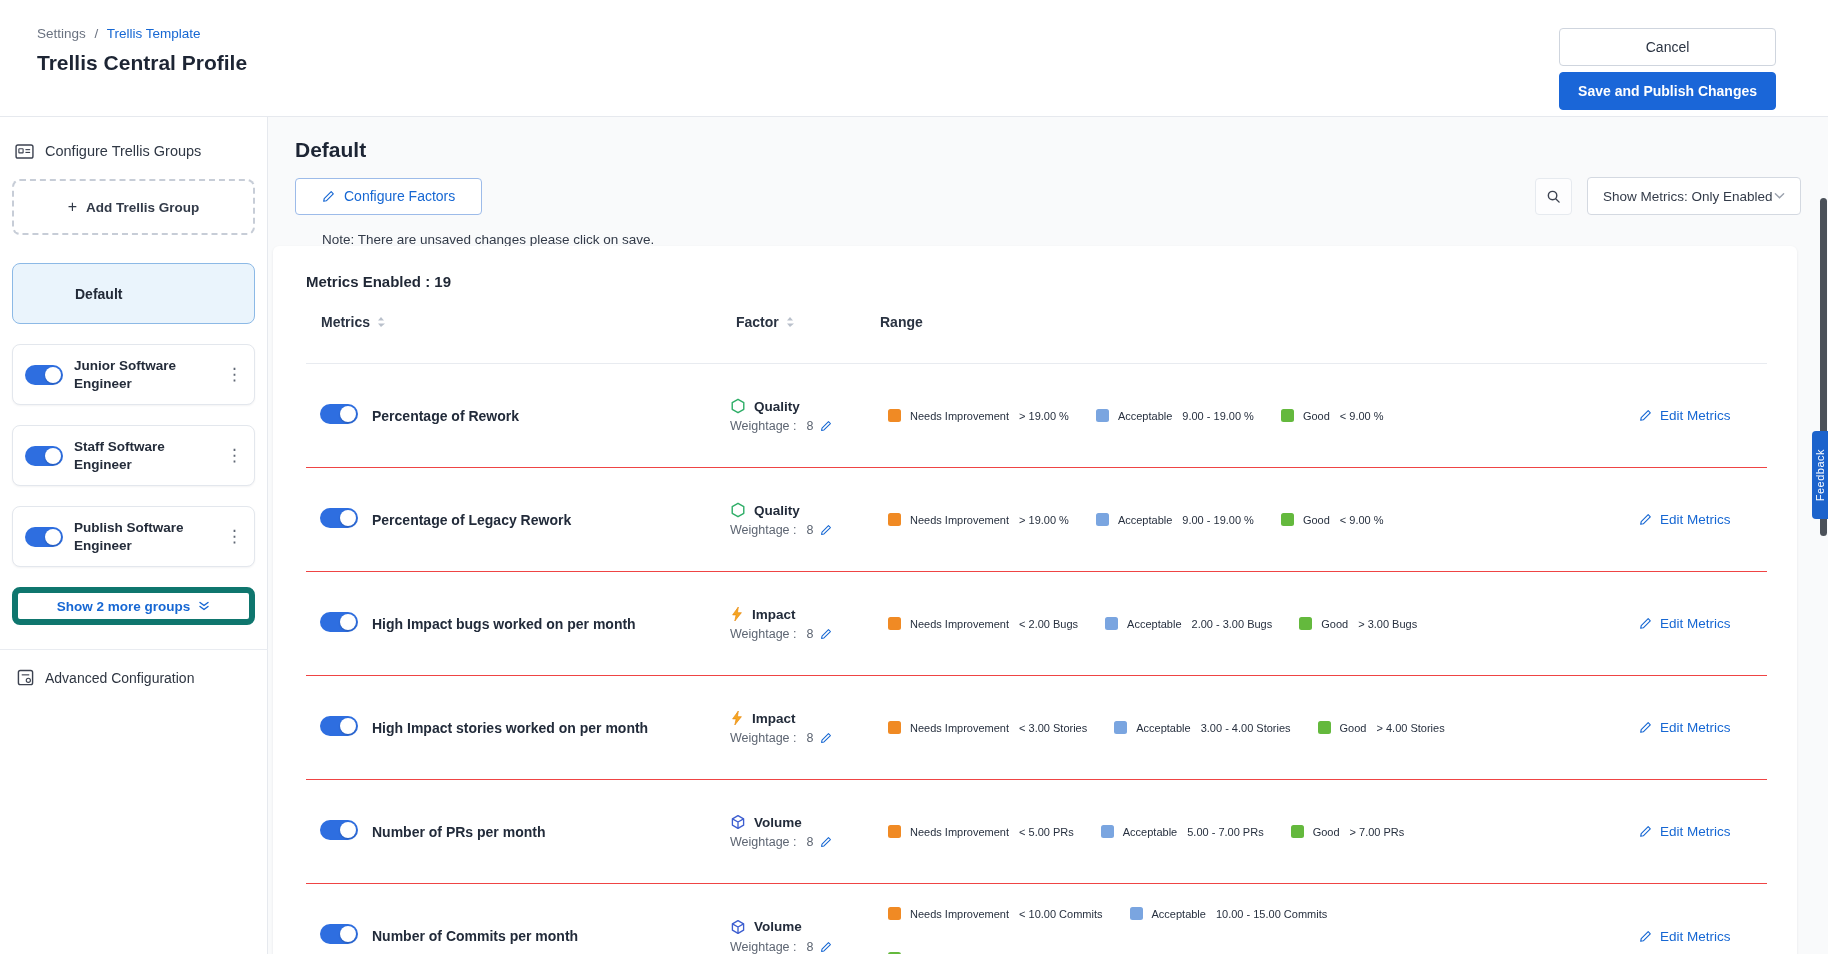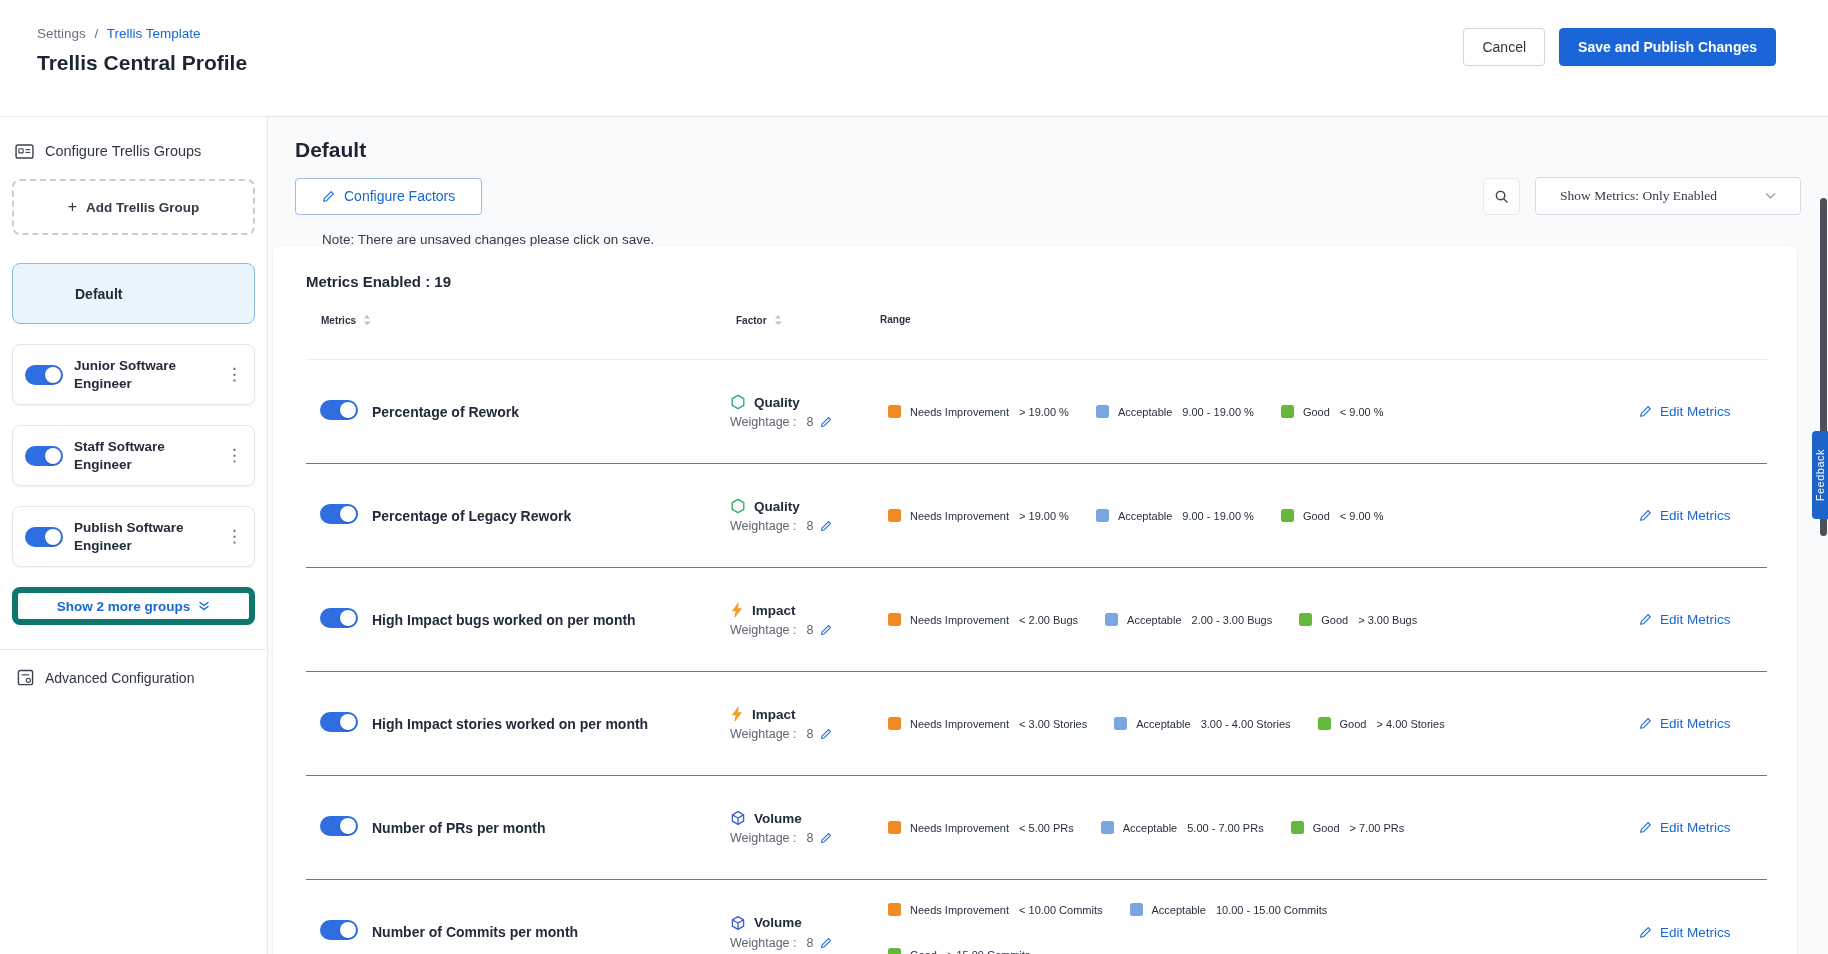--- a/index.html
+++ b/index.html
@@ -10,21 +10,21 @@
     background:#ffffff; color:#2a3342; position:relative;
   }
 
   
   .app-header { height:117px; border-bottom:1px solid #e6e9ee; padding:26px 0 0 37px; position:relative; background:#fff; }
   .breadcrumb { font-size:13.5px; }
   .crumb-muted { color:#6a7280; cursor:pointer; }
   .crumb-sep { color:#6a7280; margin:0 5px; }
   .crumb-link { color:var(--link); cursor:pointer; }
   .page-title { margin:10px 0 0; font-size:21px; font-weight:700; color:#1d2534; }
-  .header-actions { position:absolute; top:28px; right:52px; display:flex; gap:14px; }
+  .header-actions { position:absolute; top:28px; right:52px; display:flex; gap:6px;flex-direction:column; }
   .btn { font-family:inherit; font-size:14px; border-radius:4px; height:38px; padding:0 18px; cursor:pointer; }
   .btn-secondary { background:#fff; border:1px solid #cfd5de; color:#2a3342; }
   .btn-primary { background:var(--accent); border:1px solid var(--accent); color:#fff; font-weight:600; }
 
   
   .layout { display:flex; height:837px; }
 
   
   .sidebar { width:268px; min-width:268px; border-right:1px solid #e6e9ee; padding:26px 12px 0; background:#fff; }
   .sidebar-header { display:flex; align-items:center; gap:11px; font-size:14.5px; color:#303845; font-weight:500; padding-left:3px; margin-bottom:20px; }
@@ -45,29 +45,29 @@
 
   
   .main { flex:1; position:relative; background:#f9fafb; overflow:hidden; }
   .toolbar { padding:21px 27px 0; }
   .main-title { font-size:21px; font-weight:700; color:#1d2534; }
   .toolbar-row { margin-top:15px; display:flex; align-items:center; }
   .configure-btn { display:inline-flex; align-items:center; gap:9px; height:37px; padding:0 26px; border:1px solid #9dbbe9; border-radius:4px;
     background:#fff; color:var(--link); font-size:14px; cursor:pointer; font-family:inherit; }
   .toolbar-right { margin-left:auto; display:flex; align-items:center; }
   .icon-btn { width:37px; height:37px; border:1px solid #e6eaef; background:#fdfdfe; border-radius:4px; display:flex; align-items:center; justify-content:center; margin-right:15px; cursor:pointer; }
-  .select-box { width:266px; height:38px; border:1px solid #d4d9e1; border-radius:4px; background:#fff; display:flex; align-items:center; padding:0 24px; font-size:13.5px; color:#333b49; cursor:pointer;font-family:Liberation Serif, serif; }
+  .select-box { width:214px; height:38px; border:1px solid #d4d9e1; border-radius:4px; background:#fff; display:flex; align-items:center; padding:0 15px; font-size:13.5px; color:#333b49; cursor:pointer; }
   .select-box .chev { margin-left:auto; display:flex; }
   .note { margin:17px 0 0 27px; font-size:13.5px; color:#333b49; }
 
   
   .table-card { position:absolute; top:129px; left:5px; right:31px; height:900px; background:#fff; border-radius:6px 6px 0 0;
     box-shadow:0 1px 3px rgba(16,24,40,.08); padding:0 30px 0 33px; }
   .metrics-enabled { padding-top:27px; font-size:15px; font-weight:700; color:#1f2735; }
-  .thead { margin-top:24px; display:flex; align-items:flex-start; font-size:10px; font-weight:700; color:#2a3342; padding-bottom:33px; border-bottom:1px solid #e8ebf0; }
+  .thead { margin-top:24px; display:flex; align-items:flex-start; font-size:14px; font-weight:700; color:#2a3342; padding-bottom:33px; border-bottom:1px solid #e8ebf0; }
   .th { display:flex; align-items:center; gap:7px; }
   .h-metrics { width:424px; padding-left:15px; }
   .h-factor { width:158px; padding-left:6px; }
   .h-range { flex:1; margin-left:-8px; }
   .sort-icon { display:inline-flex; cursor:pointer; }
 
   .trow { display:flex; align-items:center; min-height:104px; border-bottom:1px solid #ef4444; }
   .trow:last-child { border-bottom:none; }
   .c-toggle { width:60px; padding-left:14px; }
   .c-metric { width:364px; padding-left:6px; font-size:14px; font-weight:600; color:#222b3a; padding-right:14px; }

